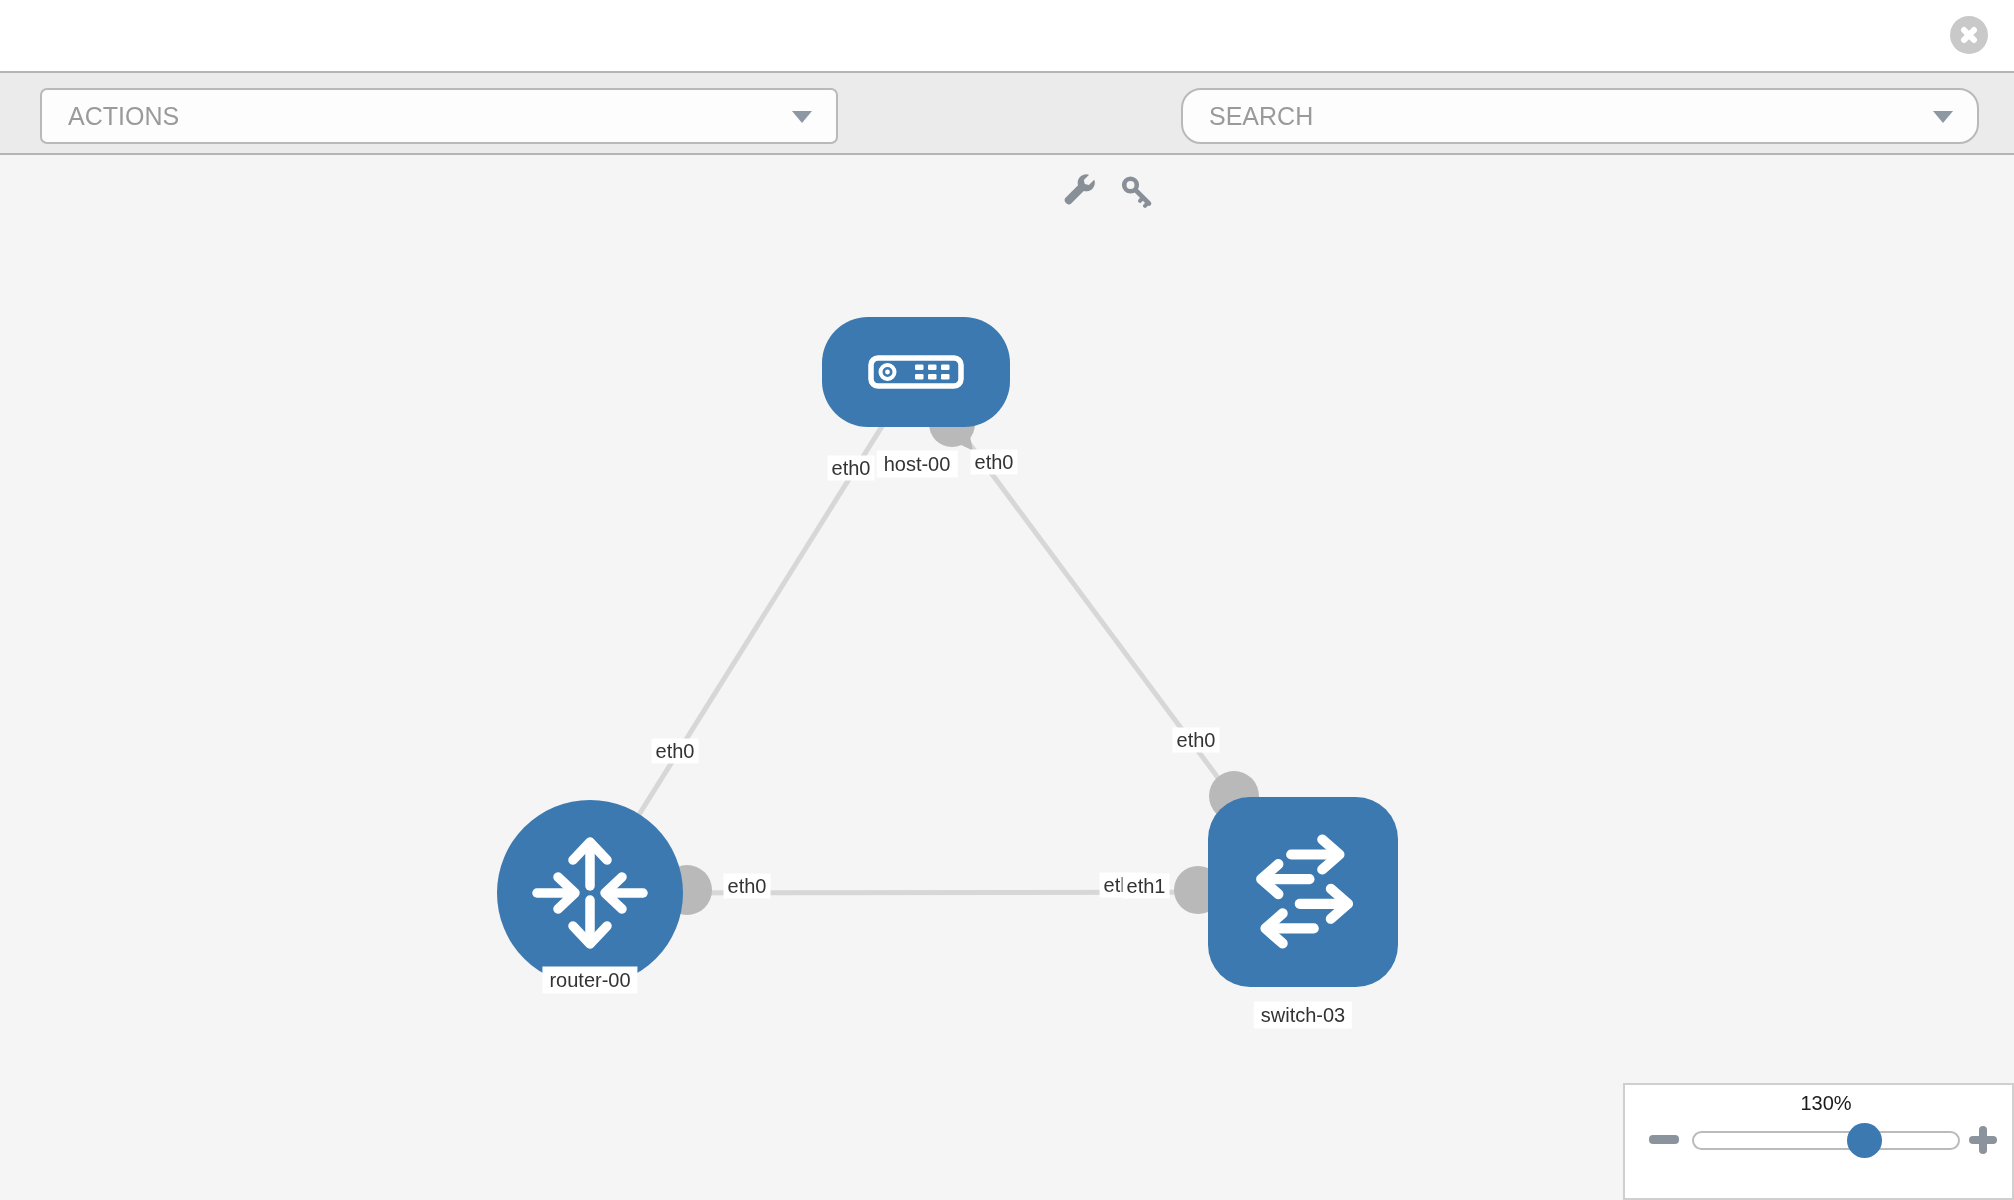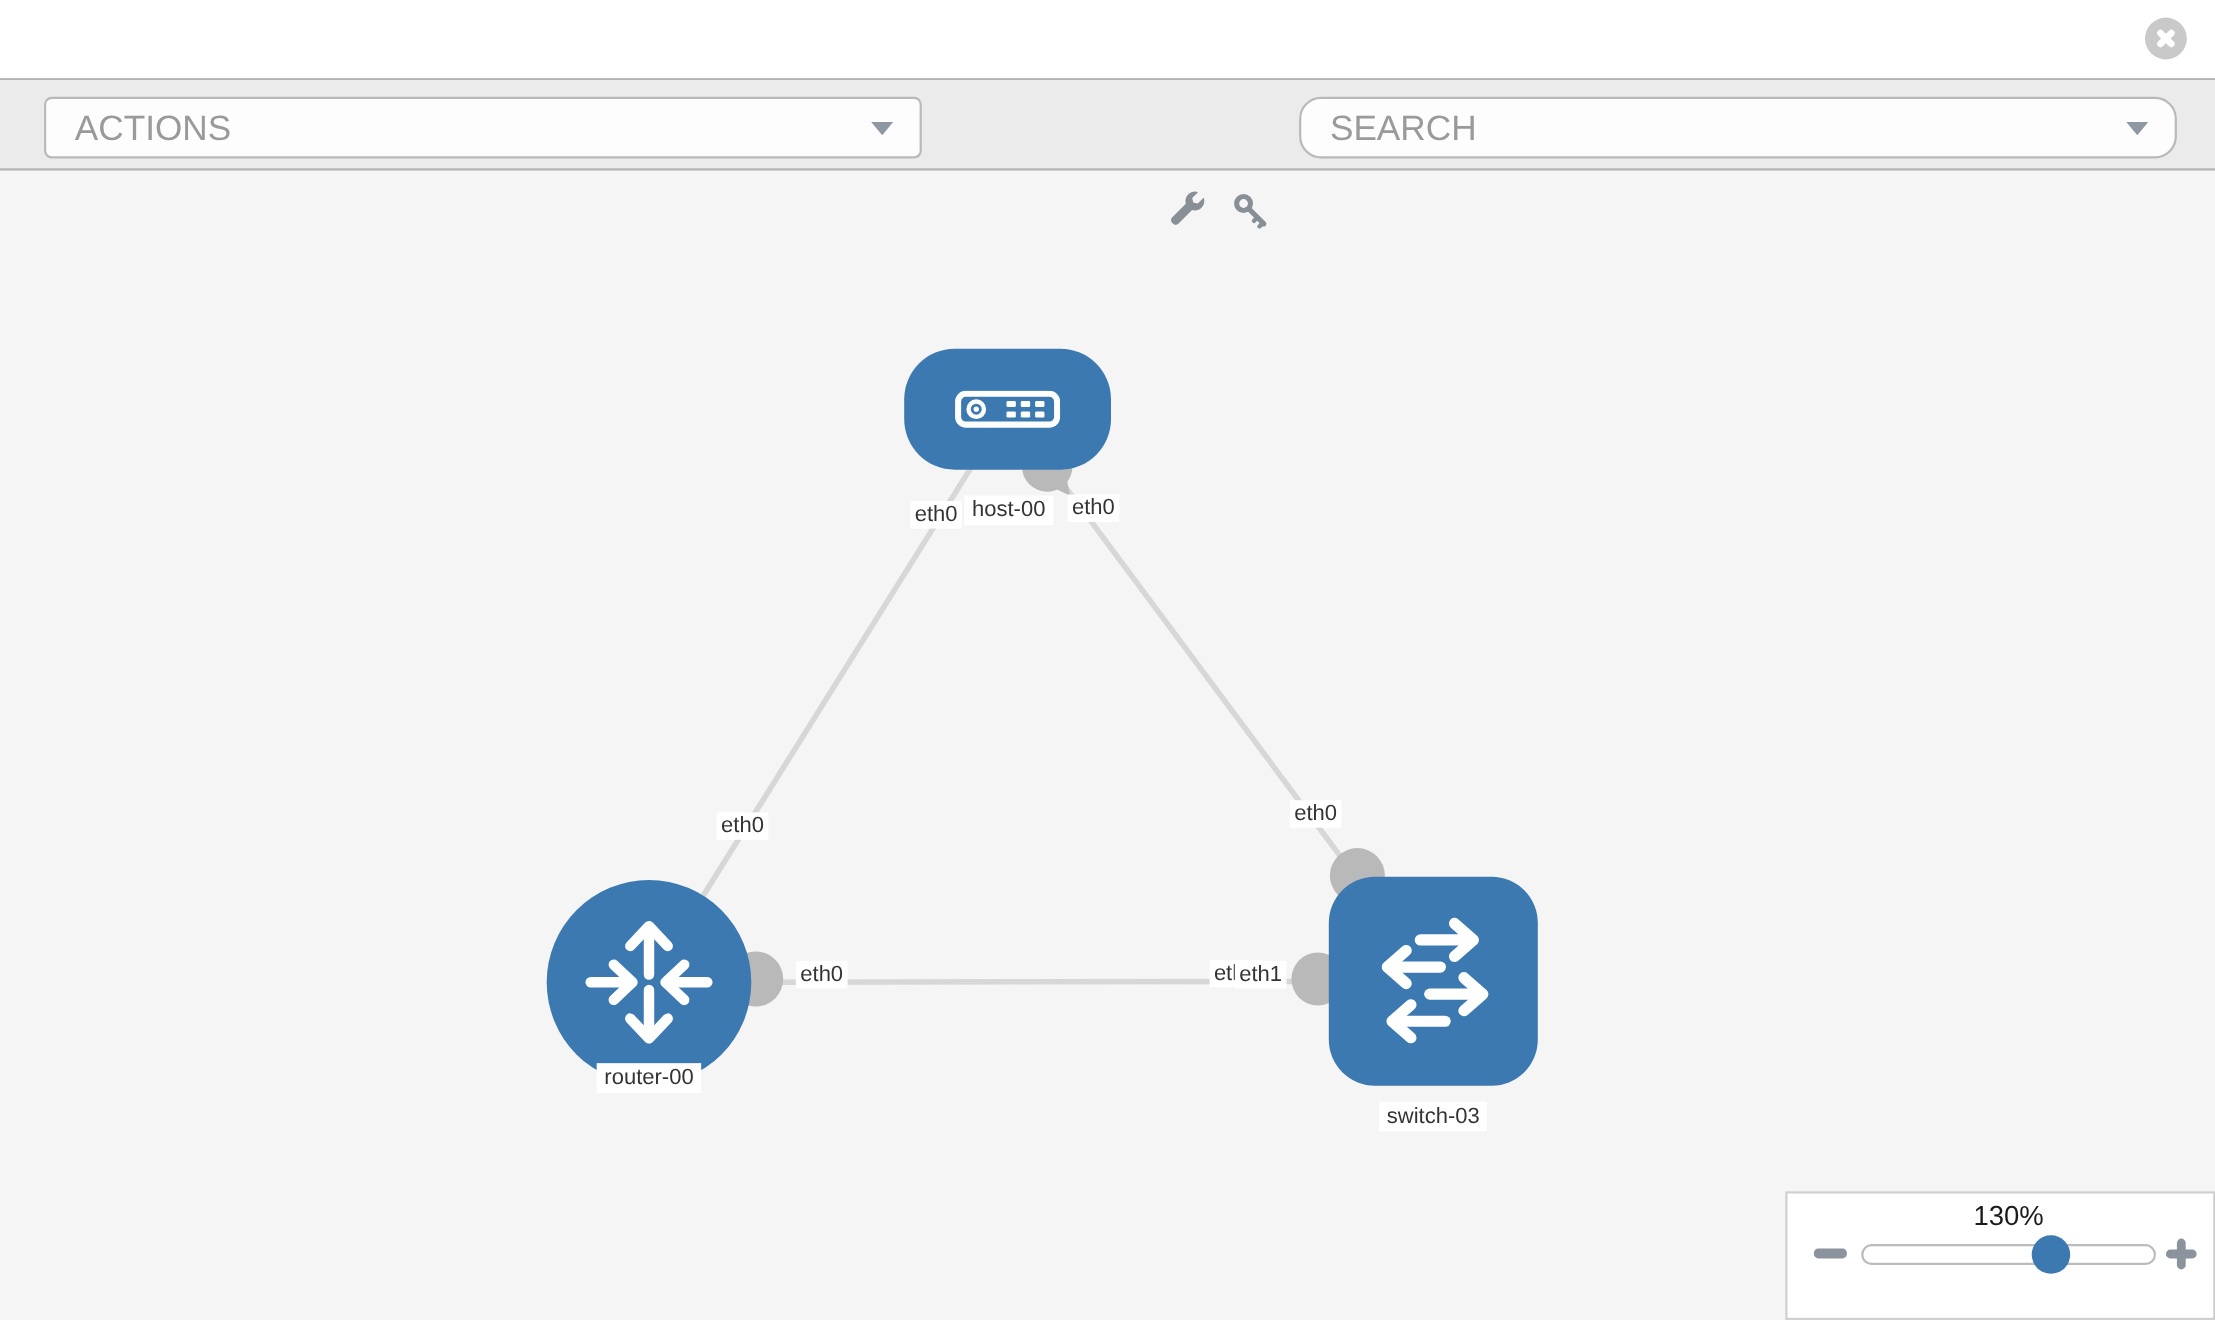--- a/index.html
+++ b/index.html
@@ -31,21 +31,21 @@
 
   
   .toolbar {
     position:absolute; top:73px; left:0; right:0; height:80px;
     background:#ebebeb; border-bottom:2px solid #b4b4b4; z-index:6;
   }
   .select {
     position:absolute; top:15px; height:56px; box-sizing:border-box;
     background:#fdfdfd; border:2px solid #b9b9b9; border-radius:7px;
     display:flex; align-items:center; padding:0 26px;
-    color:#9a9a9a; font-size:32px; cursor:pointer;
+    color:#9a9a9a; font-size:25px; cursor:pointer;
   }
   .select-actions { left:40px;  width:798px; }
   .select-search  { left:1181px; width:798px;border-radius:20px; }
   .caret {
     position:absolute; right:24px; top:50%; margin-top:-5px;
     width:0; height:0;
     border-left:10px solid transparent; border-right:10px solid transparent;
     border-top:12px solid #8e98a2;
   }
   .tool-btn {
@@ -79,21 +79,21 @@
   .iface-label { font-size:20px; padding:1px 4px; }
   .node-label  { font-size:20px; padding:2px 7px; }
 
   
   .zoom-panel {
     position:absolute; left:1623px; top:1083px; width:391px; height:117px;
     background:#fff; border:2px solid #cfcfcf; box-sizing:border-box; z-index:5;
   }
   .zoom-value {
     position:absolute; left:67px; top:7px; width:268px; text-align:center;
-    font-size:25px; color:#1a1a1a;
+    font-size:20px; color:#1a1a1a;
   }
   .zoom-minus {
     position:absolute; left:24px; top:50px; width:30px; height:9px;
     border-radius:4px; background:#8b949c; cursor:pointer;
   }
   .zoom-track {
     position:absolute; left:67px; top:46px; width:268px; height:19px;
     box-sizing:border-box; border:2px solid #bbbbbb; border-radius:10px;
     background:#fff; cursor:pointer;
   }

